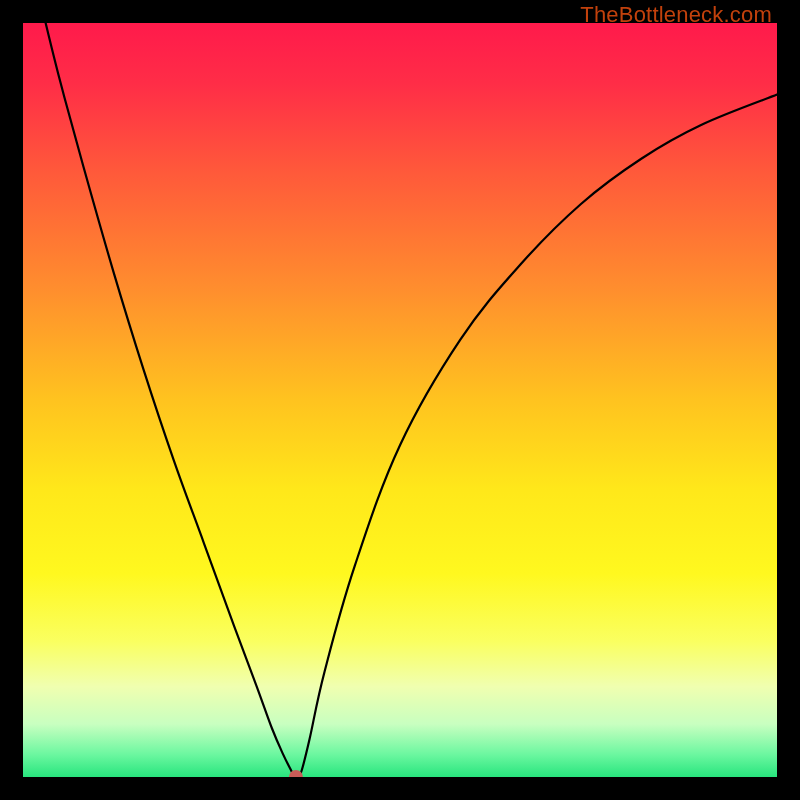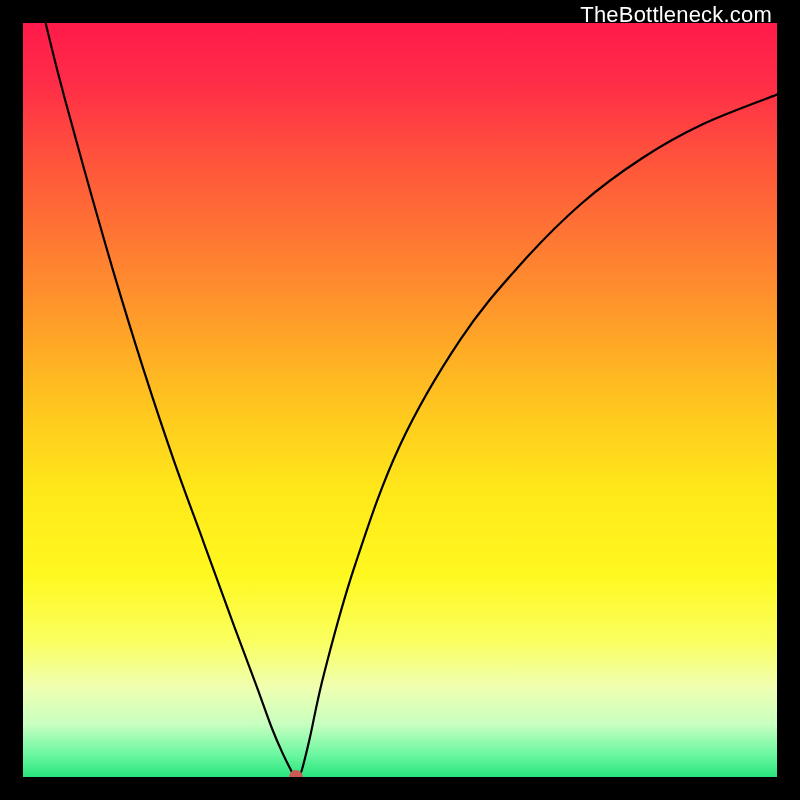--- a/index.html
+++ b/index.html
@@ -15,21 +15,21 @@
     left: 23px;
     top: 23px;
     width: 754px;
     height: 754px;
     background: #000;
   }
   .watermark {
     position: absolute;
     top: 2px;
     right: 28px;
-    color: #ffffff;
+    color: #c2410c;
     font-family: Arial, Helvetica, sans-serif;
     font-size: 22px;
     font-weight: 500;
     letter-spacing: 0.2px;
   }
   svg {
     position: absolute;
     left: 0;
     top: 0;
   }

